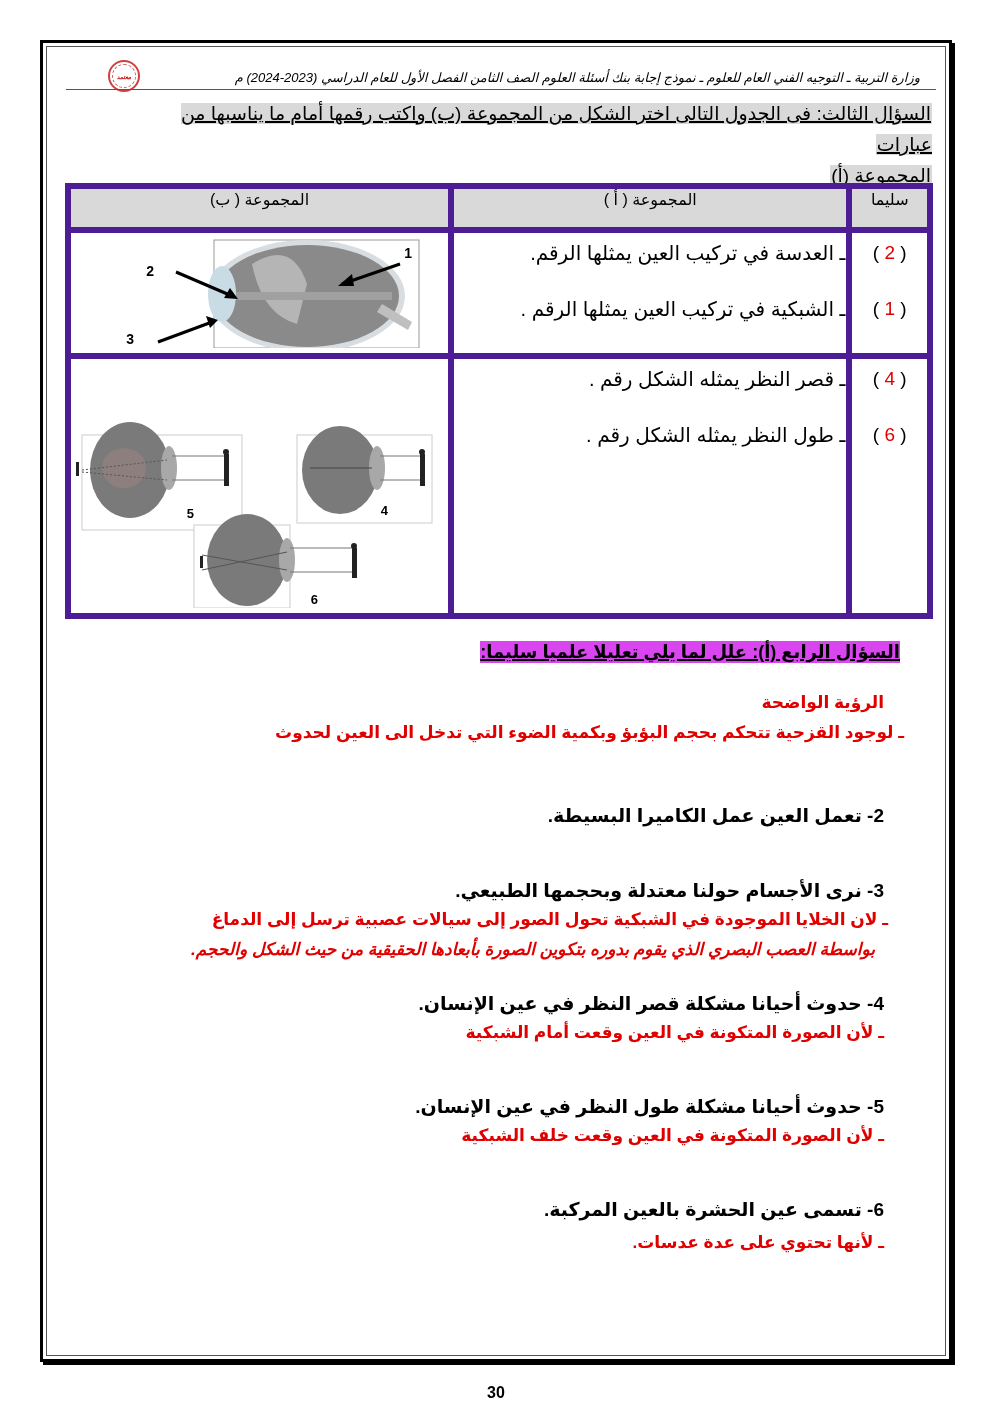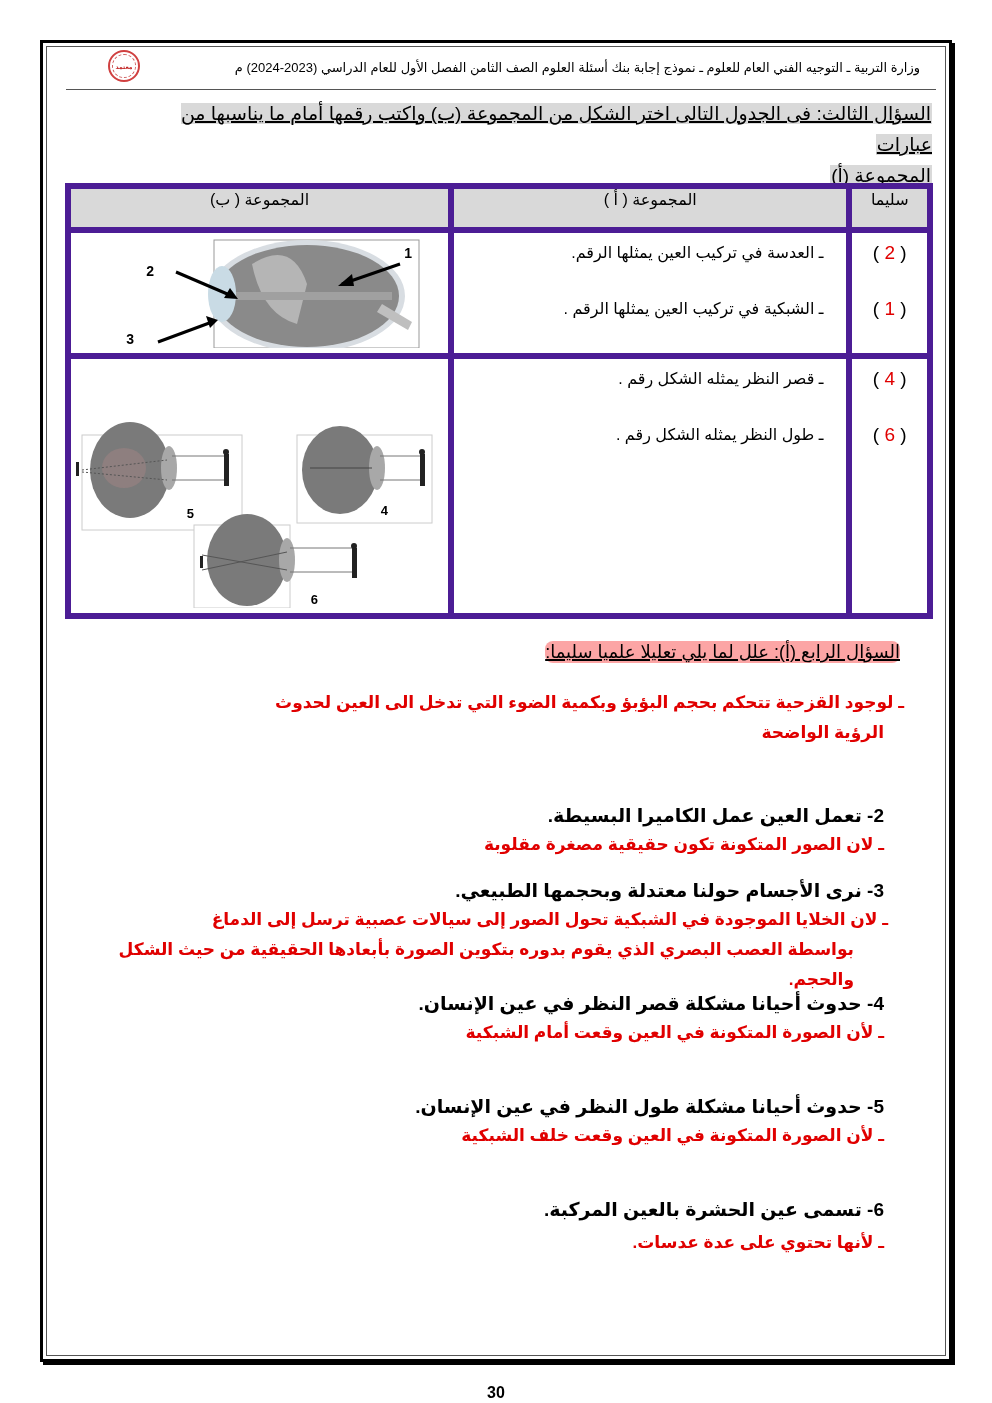--- a/index.html
+++ b/index.html
@@ -1,43 +1,43 @@
 <!DOCTYPE html>
 <html><head>
 <meta charset="utf-8">
 <style>
   html, body { margin: 0; padding: 0; background: #ffffff; }
   body { width: 992px; height: 1403px; position: relative; font-family: "Liberation Sans", "DejaVu Sans", sans-serif; color: #000; overflow: hidden; }
   .frame-outer { position: absolute; left: 40px; top: 40px; width: 912px; height: 1322px; border: 3px solid #000; box-shadow: 3px 3px 0 #000; box-sizing: border-box; }
   .frame-inner { position: absolute; left: 46px; top: 46px; width: 900px; height: 1310px; border: 1px solid #555; box-sizing: border-box; }
 
-  .header { position: absolute; left: 100px; top: 50px; width: 820px; height: 38px; direction: rtl; }
+  .header { position: absolute; left: 100px; top: 60px; width: 820px; height: 38px; direction: rtl; font-style: italic; }
   .header-text { position: absolute; right: 0; top: 10px; font-size: 13px; white-space: nowrap; }
   .logo { position: absolute; left: 8px; top: 0; width: 32px; height: 32px; border: 2px solid #d04040; border-radius: 50%; box-sizing: border-box; display: flex; align-items: center; justify-content: center; }
   .logo-inner { width: 22px; height: 22px; border: 1px dashed #d06060; border-radius: 50%; display: flex; align-items: center; justify-content: center; font-size: 6px; color: #c02020; font-weight: bold; }
   .header-rule { position: absolute; left: 66px; top: 89px; width: 870px; height: 1px; background: #555; }
 
   .q3-title { position: absolute; right: 60px; top: 98px; width: 790px; direction: rtl; text-align: right; font-size: 19px; font-weight: normal; line-height: 31px; }
   .q3-title span.hl { background: #d9d9d9; text-decoration: underline; text-decoration-thickness: 2px; padding: 0 1px; }
 
   table.match { position: absolute; left: 65px; top: 183px; width: 868px; border-collapse: collapse; direction: rtl; font-size: 16px; }
   table.match th, table.match td { border: 6px solid #4c1d95; vertical-align: top; }
   table.match th { background: #d9d9d9; font-weight: normal; height: 36px; font-size: 16px; }
   .col-num { width: 75px; }
   .col-a { width: 413px; }
   .col-b { width: 375px; }
   .num-cell { text-align: center; }
   .ans { display: block; height: 56px; line-height: 28px; font-size: 19px; }
   .ans:first-child { margin-top: 5px; }
   .ans .red { color: #e00000; }
-  .stmt { display: block; height: 56px; line-height: 28px; padding-right: 22px; font-size: 16px; }
+  .stmt { display: block; height: 56px; line-height: 28px; font-size: 20px; }
   .stmt:first-child { margin-top: 5px; }
   .fig-cell { position: relative; }
 
-  .q4-title { position: absolute; right: 92px; top: 641px; direction: rtl; font-size: 18px; font-weight: normal; background: #fca5a5; text-decoration: underline; text-decoration-thickness: 2px; border-radius: 8px; }
+  .q4-title { position: absolute; right: 92px; top: 641px; direction: rtl; font-size: 18px; font-weight: bold; background: #d946ef; text-decoration: underline; text-decoration-thickness: 2px; }
   .q4 { position: absolute; right: 108px; width: 800px; direction: rtl; text-align: right; }
   .q4 .qtxt { font-size: 19px; font-weight: bold; line-height: 28px; }
   .q4 .atxt { font-size: 17px; font-weight: bold; color: #e00000; line-height: 30px; }
   .pageno { position: absolute; left: 0; width: 992px; top: 1384px; text-align: center; font-size: 16px; font-weight: bold; }
 </style>
 </head>
 <body>
 
 <div class="frame-outer"></div>
 <div class="frame-inner"></div>
@@ -140,33 +140,32 @@
         <text x="246" y="244" font-size="13" font-weight="bold" font-family="Liberation Sans, sans-serif">6</text>
       </svg>
     </td>
   </tr>
 </tbody>
   </table>
 
 <div class="q4-title">السؤال الرابع (أ): علل لما يلي تعليلا علميا سليما:</div>
 
 <div class="q4" style="top:688px;">
+  <div class="atxt">الرؤية الواضحة</div>
   <div class="atxt" style="margin-right:-20px;">ـ لوجود القزحية تتحكم بحجم البؤبؤ وبكمية الضوء التي تدخل الى العين لحدوث</div>
-  <div class="atxt">الرؤية الواضحة</div>
 </div>
 
 <div class="q4" style="top:802px;">
   <div class="qtxt">2- تعمل العين عمل الكاميرا البسيطة.</div>
-  <div class="atxt">ـ لان الصور المتكونة تكون حقيقية مصغرة مقلوبة</div>
 </div>
 
 <div class="q4" style="top:877px;">
   <div class="qtxt">3- نرى الأجسام حولنا معتدلة وبحجمها الطبيعي.</div>
   <div class="atxt" style="margin-right:-4px;">ـ لان الخلايا الموجودة في الشبكية تحول الصور إلى سيالات عصبية ترسل إلى الدماغ</div>
-  <div class="atxt" style="margin-right:30px;">بواسطة العصب البصري الذي يقوم بدوره بتكوين الصورة بأبعادها الحقيقية من حيث الشكل والحجم.</div>
+  <div class="atxt" style="margin-right:9px;font-style:italic;">بواسطة العصب البصري الذي يقوم بدوره بتكوين الصورة بأبعادها الحقيقية من حيث الشكل والحجم.</div>
 </div>
 
 <div class="q4" style="top:990px;">
   <div class="qtxt">4- حدوث أحيانا مشكلة قصر النظر في عين الإنسان.</div>
   <div class="atxt">ـ لأن الصورة المتكونة في العين وقعت أمام الشبكية</div>
 </div>
 
 <div class="q4" style="top:1093px;">
   <div class="qtxt">5- حدوث أحيانا مشكلة طول النظر في عين الإنسان.</div>
   <div class="atxt">ـ  لأن الصورة المتكونة في العين وقعت خلف الشبكية</div>

